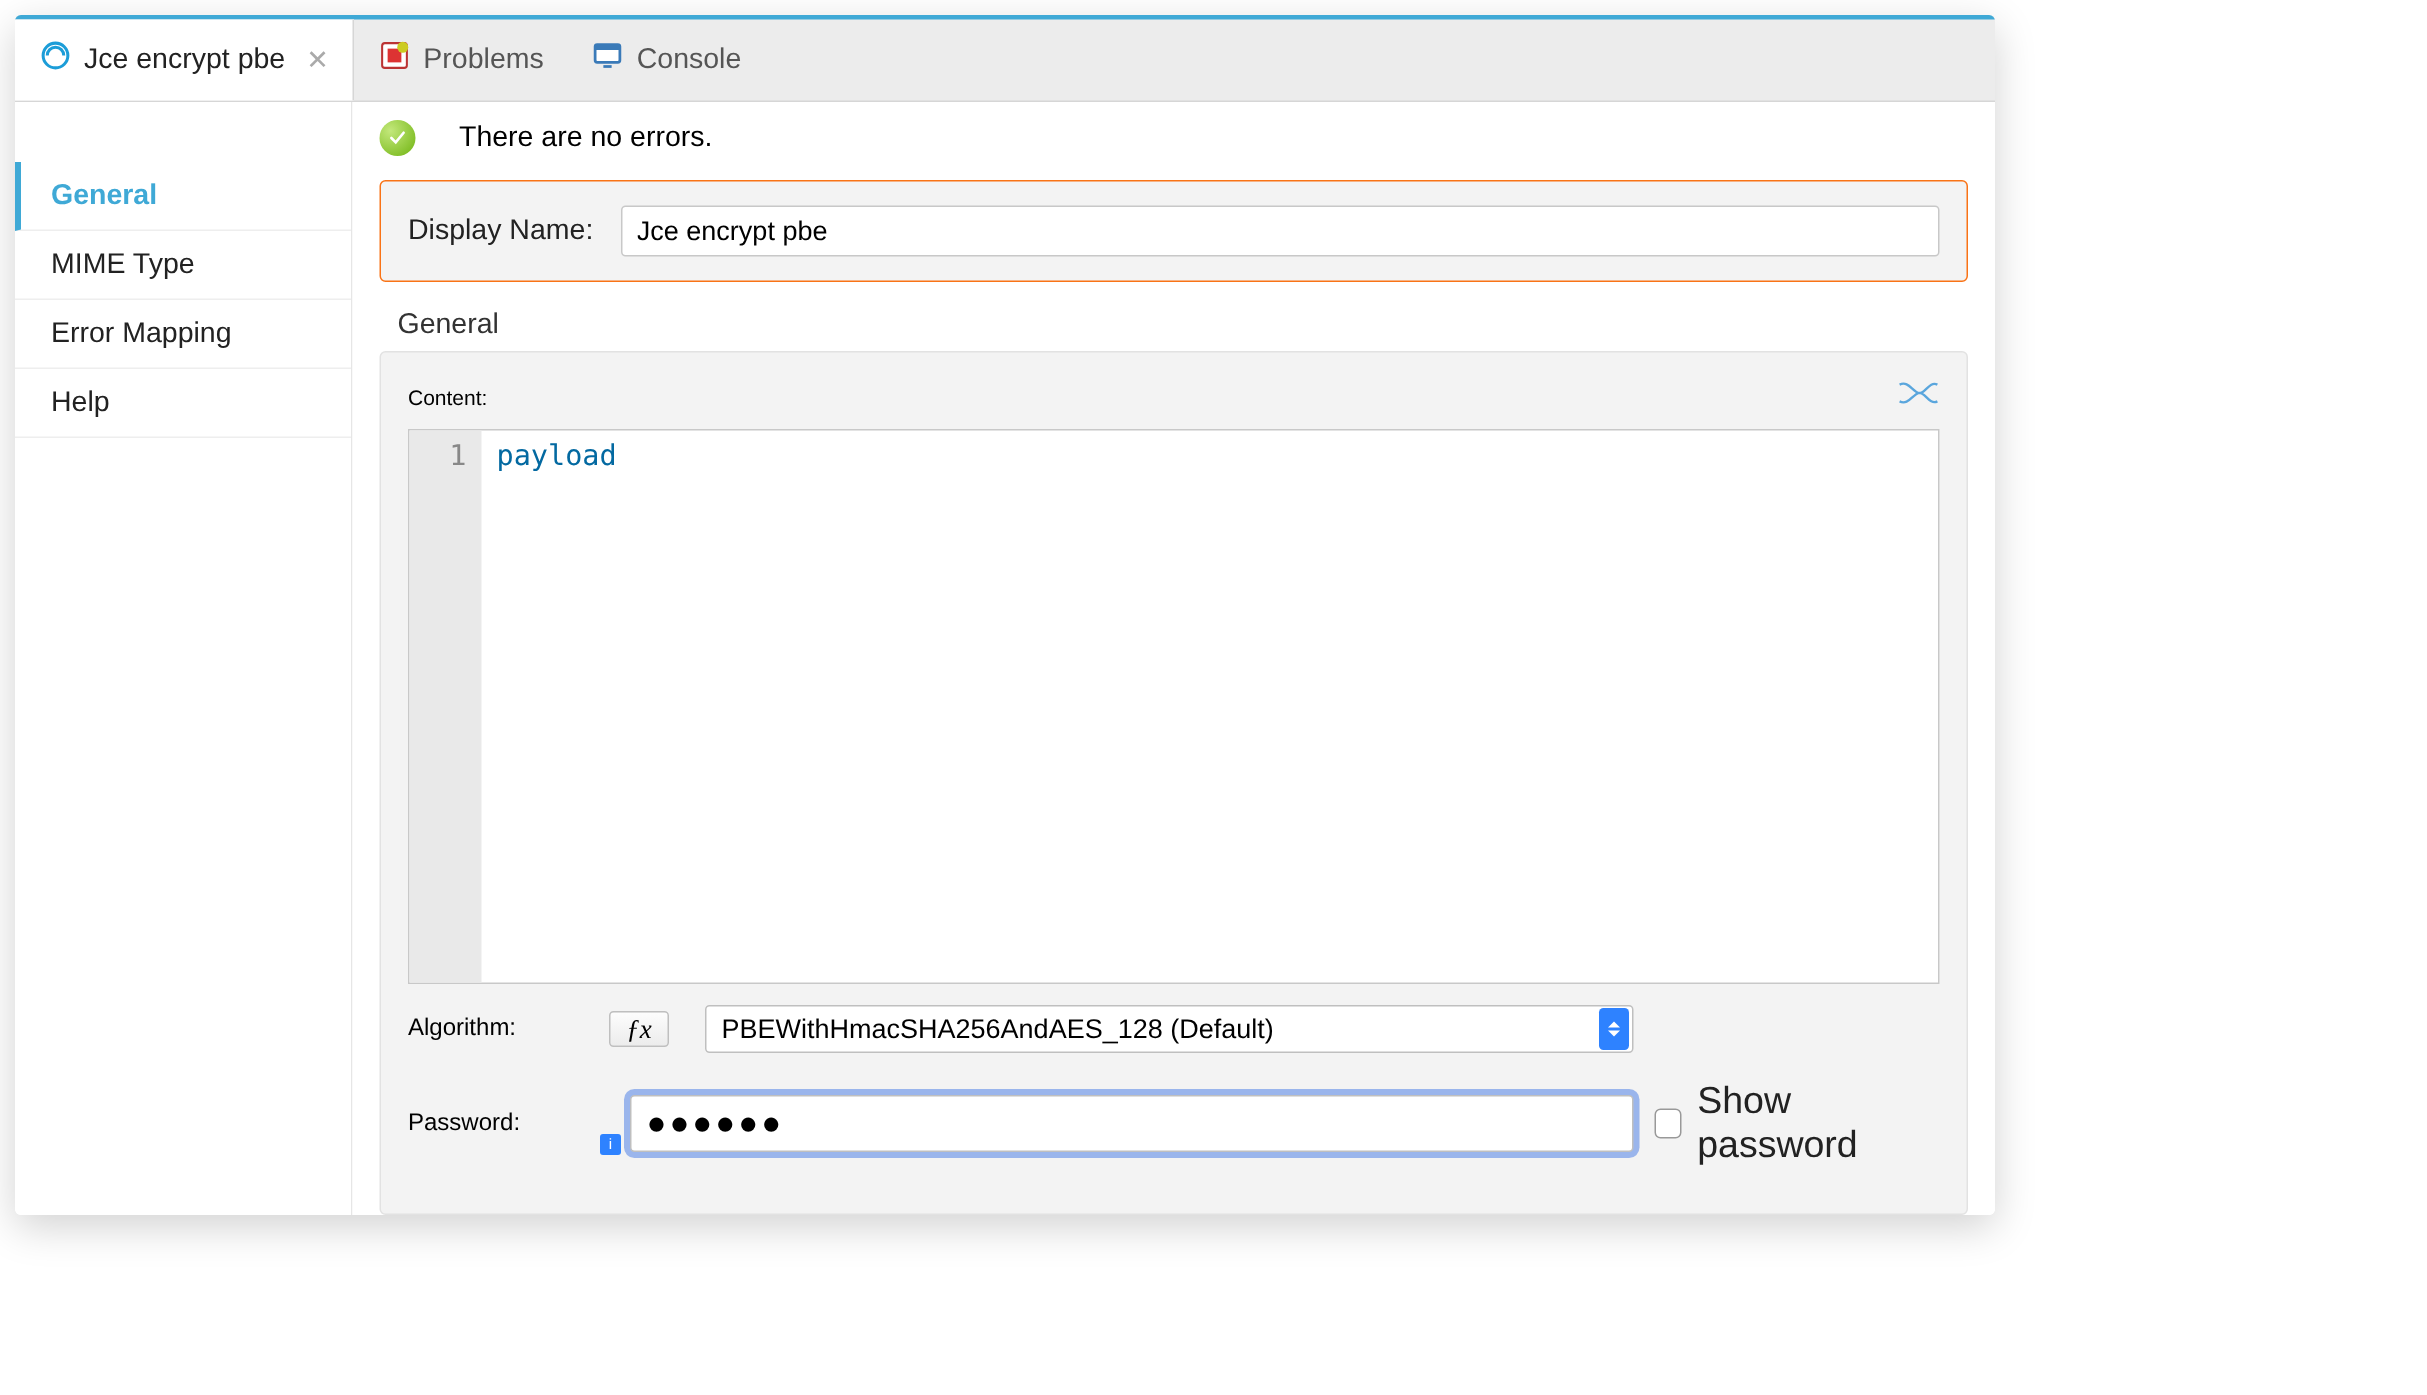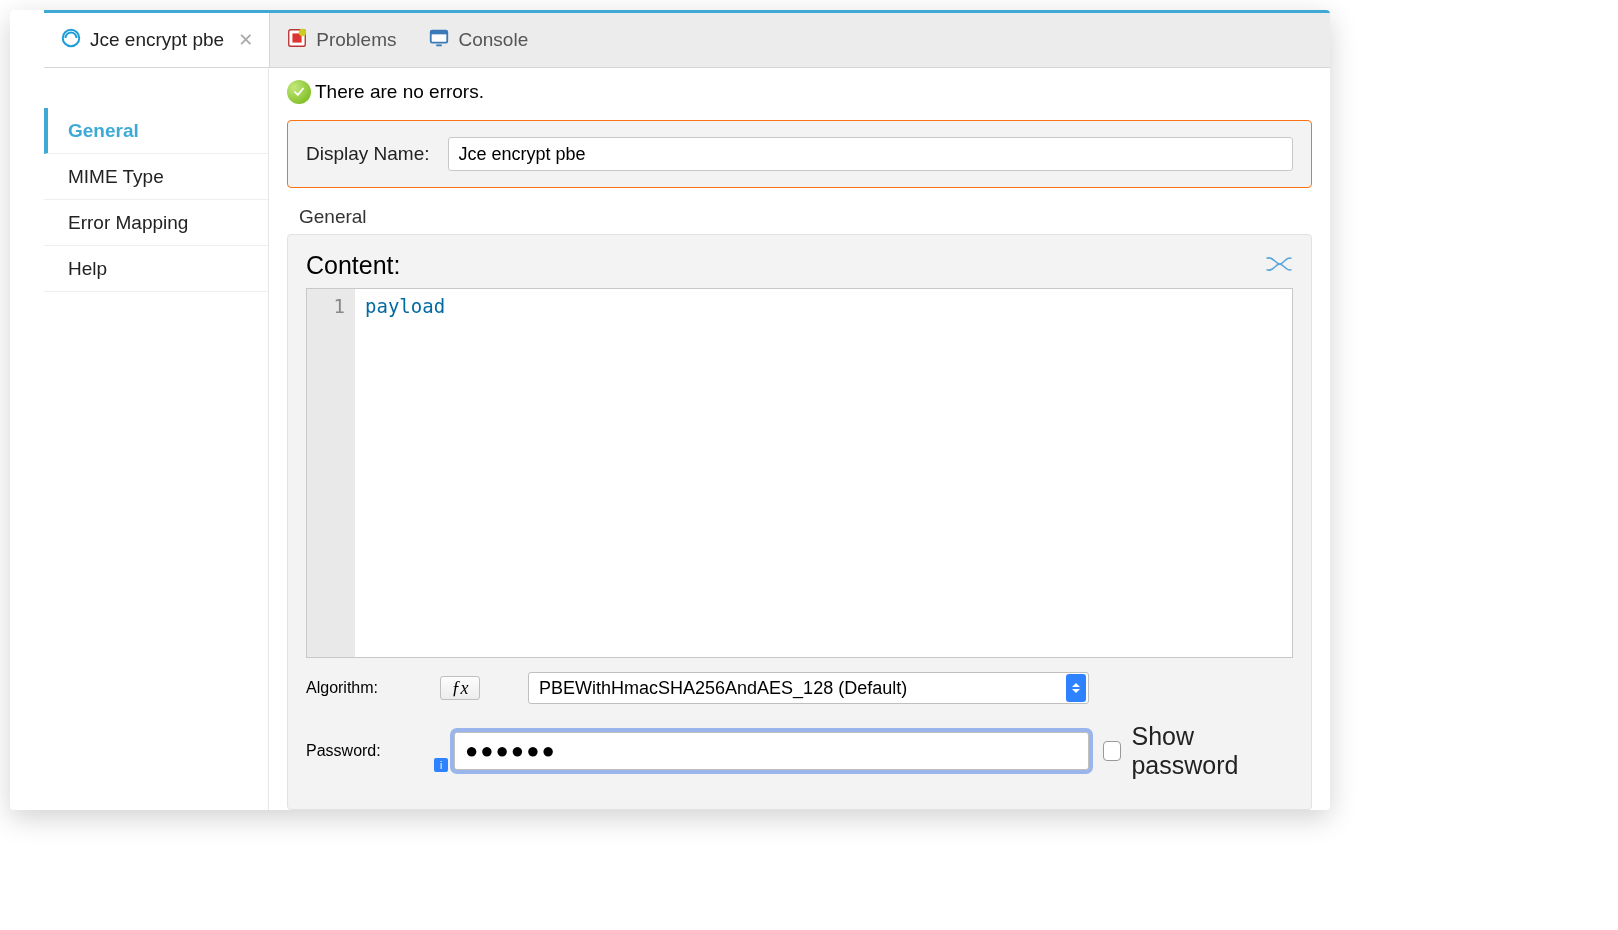--- a/index.html
+++ b/index.html
@@ -7,21 +7,20 @@
   body { background: #ffffff; padding: 10px 50px 50px 10px; }
   .window {
     width: 1320px;
     height: 800px;
     background: #fff;
     box-shadow: 0 8px 28px rgba(0,0,0,0.18);
     border-radius: 4px;
     overflow: hidden;
     display: flex;
     flex-direction: column;
-    padding-left: 34px;
   }
   .tabbar {
     height: 58px;
     background: #ececec;
     display: flex;
     align-items: stretch;
     border-top: 3px solid #3fa9d6;
     border-bottom: 1px solid #d6d6d6;
   }
   .tab {
@@ -70,21 +69,21 @@
   .main {
     flex: 1;
     background: #ffffff;
     overflow: hidden;
     display: flex;
     flex-direction: column;
   }
   .status-row {
     display: flex;
     align-items: center;
-    gap: 4px;
+    gap: 29px;
     padding: 12px 18px;
     font-size: 19px;
   }
   .displayname-block {
     background: #f3f3f3;
     margin: 4px 18px 10px 18px;
     border: 1px solid #f97316;
     border-radius: 4px;
     padding: 16px 18px;
     display: flex;
@@ -112,21 +111,21 @@
     flex-direction: column;
     flex: 1;
     min-height: 0;
   }
   .content-row {
     display: flex;
     justify-content: space-between;
     align-items: center;
     margin-bottom: 8px;
   }
-  .content-row label { font-size: 25px; }
+  .content-row label { font-size: 14px; }
   .editor {
     background: #ffffff;
     border: 1px solid #c8c8c8;
     height: 370px;
     display: flex;
     font-family: ui-monospace, Menlo, Consolas, monospace;
     font-size: 19px;
   }
   .gutter {
     width: 48px;
@@ -158,21 +157,20 @@
   .algo-select {
     display: flex;
     align-items: center;
     height: 32px;
     border: 1px solid #bfbfbf;
     border-radius: 3px;
     background: #fff;
     padding: 0 10px;
     font-size: 18px;
     position: relative;
-    margin-left: 24px;
   }
   .algo-caret {
     width: 20px; height: 28px;
     background: #2e82ff;
     border-radius: 3px;
     display: flex; flex-direction: column;
     align-items: center; justify-content: center;
     gap: 2px;
     position: absolute;
     right: 2px;

